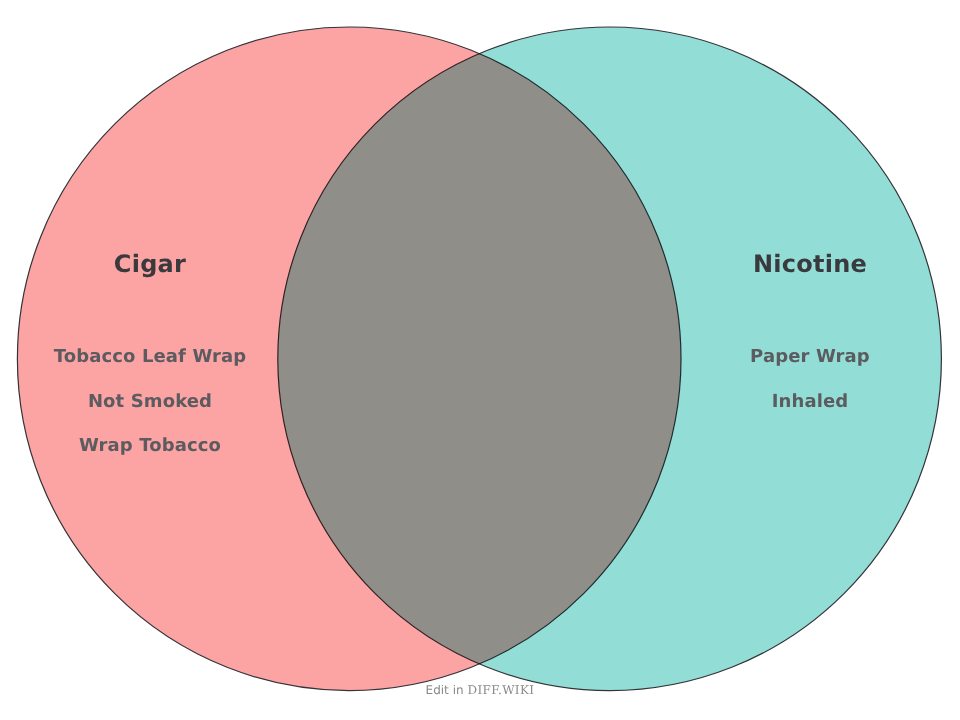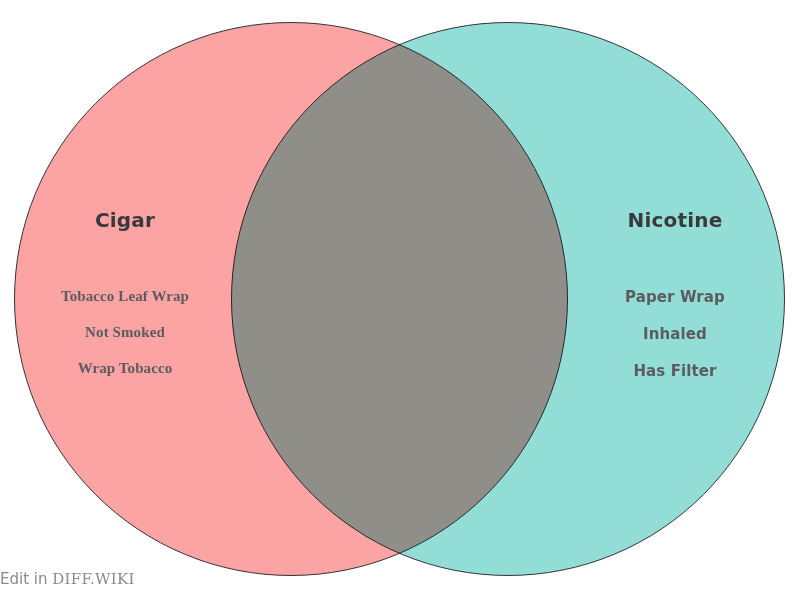--- a/index.html
+++ b/index.html
@@ -68,21 +68,21 @@
     letter-spacing: 0.1px;
   }
 
   
   #set-left {
     left: 0px;
     top: 208px;
     width: 250px;
   }
   #set-left .set-title { margin-bottom: 56px; }
-  #set-left .item-list li { margin-bottom: 19px; font-family: Liberation Serif, serif; }
+  #set-left .item-list li { margin-bottom: 19px; }
 
   
   #set-right {
     left: 550px;
     top: 208px;
     width: 250px;
   }
   #set-right .set-title { margin-bottom: 56px; }
   #set-right .item-list li { margin-bottom: 19px; }
 
@@ -97,22 +97,23 @@
     color: #3f3f44;
     margin-bottom: 20px;
   }
 
   
   #footer-credit {
     position: absolute;
     left: 0;
     right: 0;
     top: 570px;
+    text-align: center;
     z-index: 6;
-    font-size: 15px;
+    font-size: 10px;
     color: #8a8a8a;
   }
   #footer-credit .credit-prefix {
     font-family: "DejaVu Sans", sans-serif;
   }
   #footer-credit .credit-brand {
     font-family: "DejaVu Serif", serif;
     letter-spacing: 0.3px;
   }
 </style>
@@ -134,21 +135,20 @@
         <li>Wrap Tobacco</li>
       </ul>
     </div>
 
 
     <div class="set-block" id="set-right">
       <div class="set-title">Nicotine</div>
       <ul class="item-list">
         <li>Paper Wrap</li>
         <li>Inhaled</li>
-        <li>Has Filter</li>
       </ul>
     </div>
 
   </div>
 
   <div id="footer-credit">
     <span class="credit-prefix">Edit in </span><span class="credit-brand">DIFF.WIKI</span>
   </div>
 
 </div>

